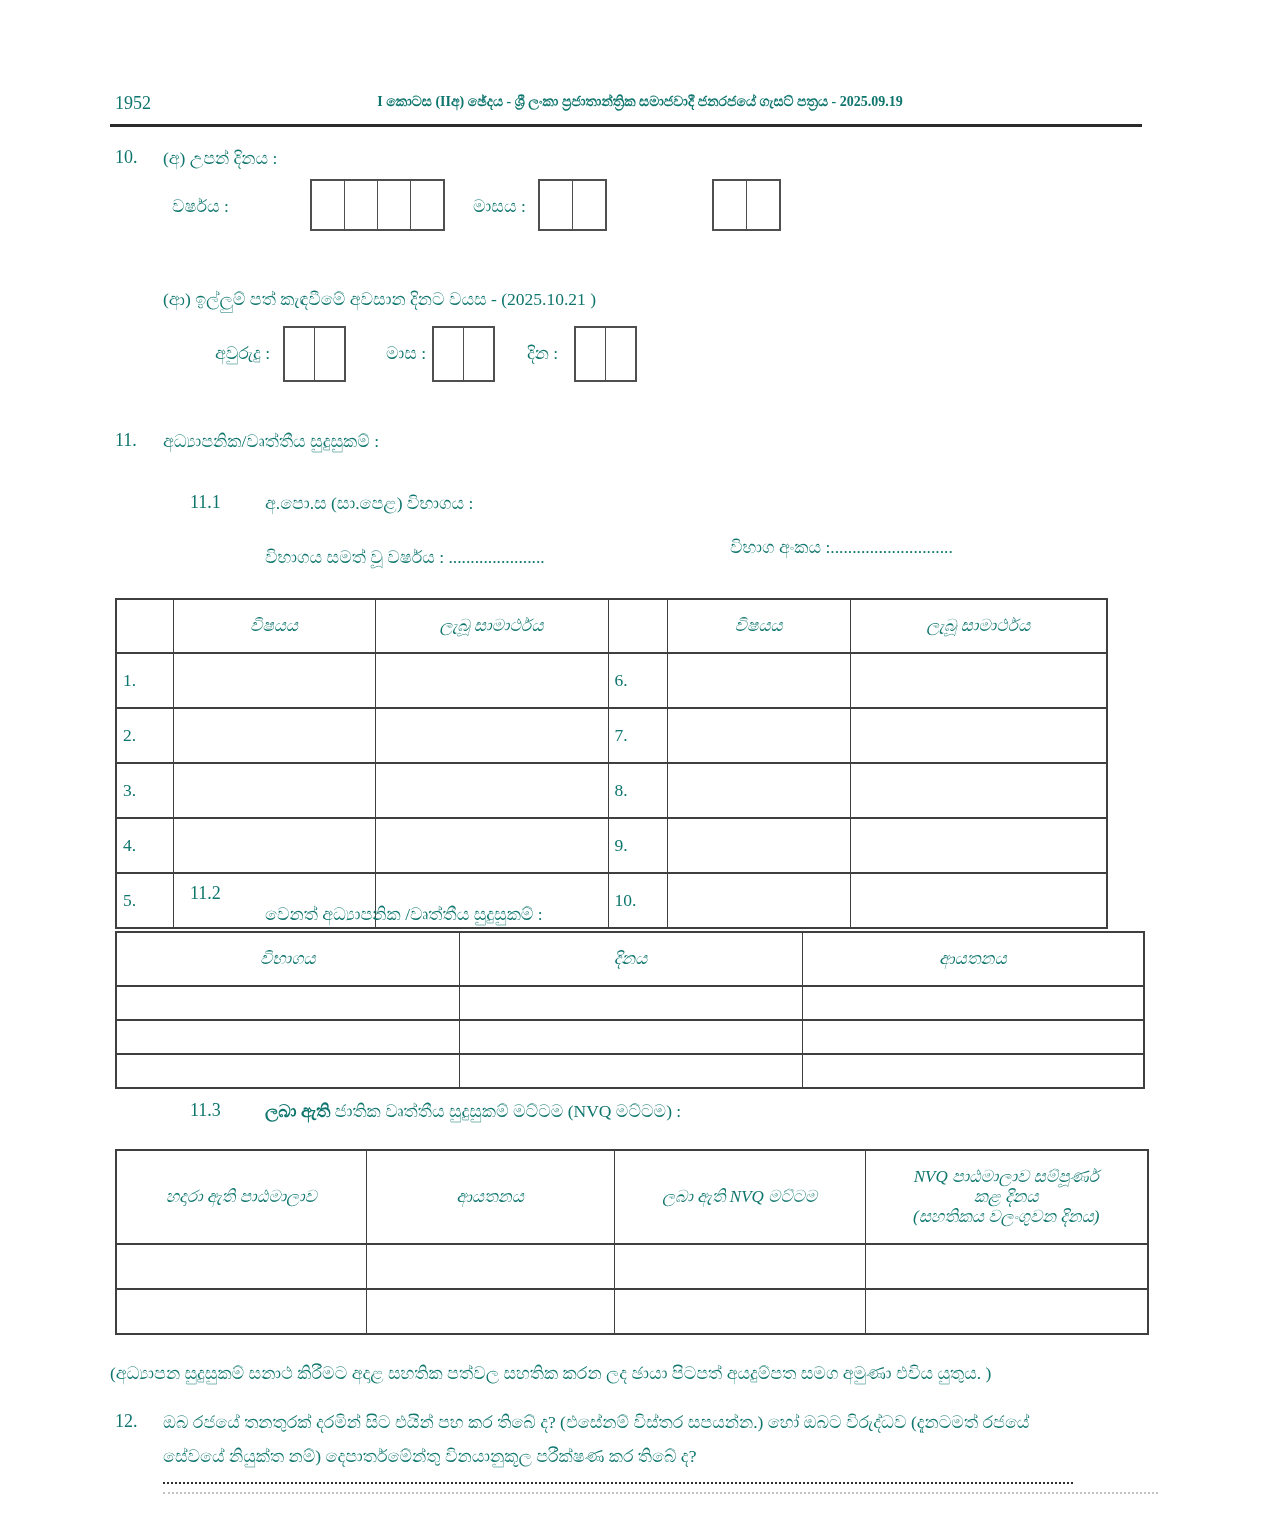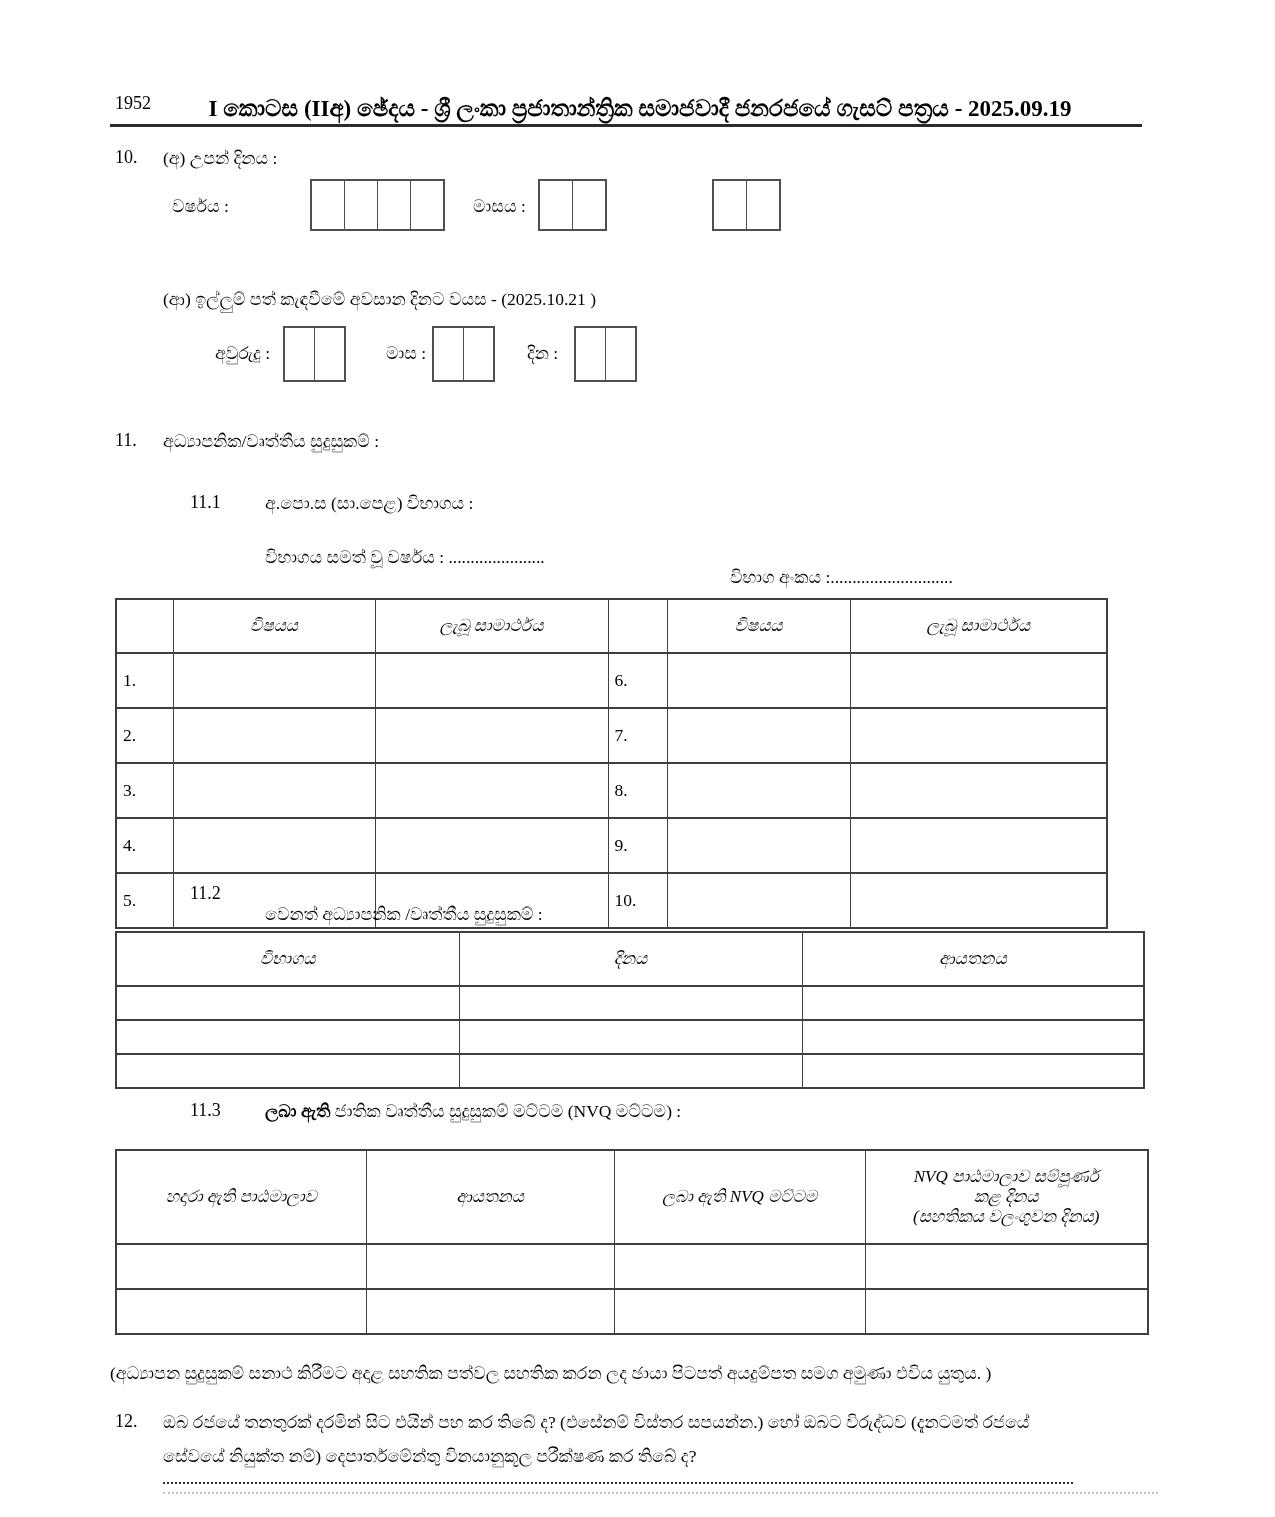--- a/index.html
+++ b/index.html
@@ -1,27 +1,27 @@
 <!DOCTYPE html>
 <html><head>
 <meta charset="utf-8">
 <style>
   html,body{margin:0;padding:0;background:#e8e8e8;}
   #page{
     position:relative;
     width:1275px;height:1517px;
     background:#ffffff;
     font-family:"Liberation Serif","DejaVu Serif",serif;
-    color:#000000;
+    color:#0f766e;
     overflow:hidden;
   }
   .abs{position:absolute;}
   .sin{font-size:17.5px;line-height:1.35;}
   .num{font-size:18px;}
-  .hdr-title{font-weight:bold;font-size:23px;text-align:center;}
+  .hdr-title{font-weight:bold;font-size:14px;text-align:center;}
   .rule{background:#2b2b2b;height:3px;}
   
   .boxgroup{display:flex;border:2px solid #4f4f4f;background:#fff;}
   .boxgroup .cell{border-left:1px solid #4f4f4f;background:#fff;}
   .boxgroup .cell:first-child{border-left:none;}
   
   table.formtbl{border-collapse:collapse;table-layout:fixed;background:#fff;}
   table.formtbl th,table.formtbl td{
     border:1px solid #3f3f3f;
     padding:16px 6px;
@@ -87,21 +87,21 @@
     <div class="cell" style="width:29px;height:52px;"></div>
   </div>
 
   <div class="abs num" style="left:115px;top:430px;text-align:center;">11.</div>
   <div class="abs sin" style="left:163px;top:430px;">අධ්‍යාපනික/වෘත්තීය සුදුසුකම් :</div>
 
   <div class="abs num" style="left:190px;top:492px;">11.1</div>
   <div class="abs sin" style="left:265px;top:492px;">අ.පො.ස (සා.පෙළ) විභාගය :</div>
 
   <div class="abs sin" style="left:265px;top:546px;">විභාගය සමත් වූ වර්ෂය  : ......................</div>
-  <div class="abs sin" style="left:730px;top:566px;">විභාග අංකය :............................</div>
+  <div class="abs sin" style="left:730px;top:536px;">විභාග අංකය :............................</div>
 
   <table class="formtbl abs" style="left:115px;top:598px;width:991px;">
     <colgroup>
       <col style="width:57px">
         <col style="width:202px">
         <col style="width:233px">
       <col style="width:59px">
         <col style="width:183px">
         <col style="width:257px">
     </colgroup>

